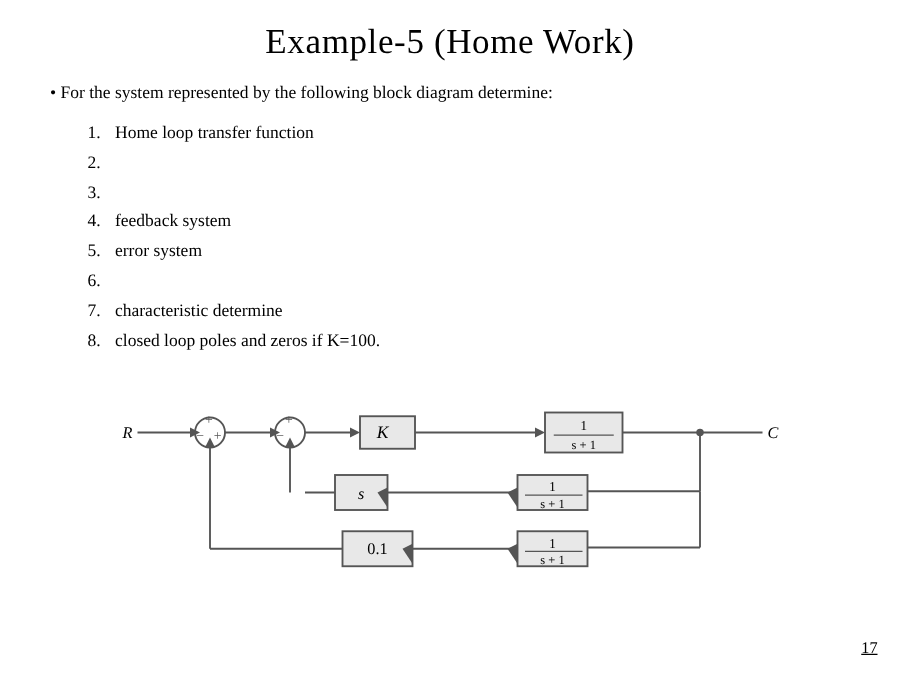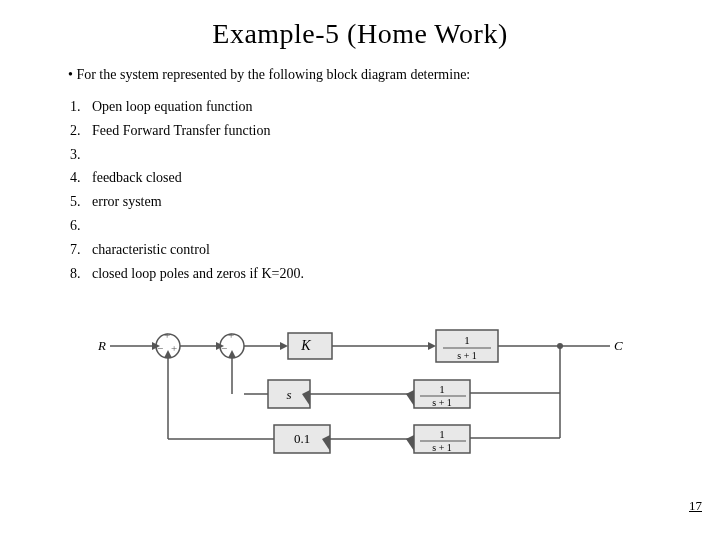--- a/index.html
+++ b/index.html
@@ -21,21 +21,20 @@
       text-align: center;
       font-size: 28px;
       font-weight: normal;
       margin-bottom: 14px;
       letter-spacing: 0.5px;
     }
     .intro {
       font-size: 14px;
       margin-bottom: 10px;
       line-height: 1.5;
-      margin-left: 28px;
     }
     .list-container {
       margin-left: 30px;
       margin-bottom: 8px;
     }
     .list-item {
       display: flex;
       font-size: 14px;
       line-height: 1.7;
     }
@@ -44,68 +43,67 @@
       font-size: 14px;
     }
     
     .diagram-area {
       margin-top: 4px;
       display: flex;
       justify-content: center;
     }
     .page-num {
       position: absolute;
-      bottom: 26px;
+      bottom: 14px;
       right: 18px;
       font-size: 13px;
       text-decoration: underline;
     }
   </style>
 </head>
 <body>
 
 <div class="page">
   <h1 class="title">Example-5 (Home Work)</h1>
 
   <p class="intro">
     <span>• </span>
     <span>For the system represented by the following block diagram determine:</span>
   </p>
 
   <div class="list-container">
 
   <div class="list-item">
         <span class="list-num">1.</span>
-        <span>Open loop equation function</span>
+        <span>Home loop transfer function</span>
       </div>
       <div class="list-item">
         <span class="list-num">2.</span>
-        <span>Feed Forward Transfer function</span>
       </div>
       <div class="list-item">
         <span class="list-num">3.</span>
       </div>
       <div class="list-item">
         <span class="list-num">4.</span>
-        <span>feedback closed</span>
+        <span>feedback system</span>
       </div>
       <div class="list-item">
         <span class="list-num">5.</span>
         <span>error system</span>
       </div>
       <div class="list-item">
         <span class="list-num">6.</span>
       </div>
       <div class="list-item">
         <span class="list-num">7.</span>
-        <span>characteristic control</span>
+        <span>characteristic determine</span>
       </div>
       <div class="list-item">
         <span class="list-num">8.</span>
-        <span>closed loop poles and zeros if K=200.</span>
+        <span>closed loop poles and zeros if K=100.</span>
       </div>
     </div>
 
   <div class="diagram-area">
     <svg width="560" height="175" viewBox="0 0 560 175">
 
       <rect width="560" height="175" fill="white"></rect>
 
       <text x="18" y="57" font-family="serif" font-size="13" font-style="italic">R</text>
 

